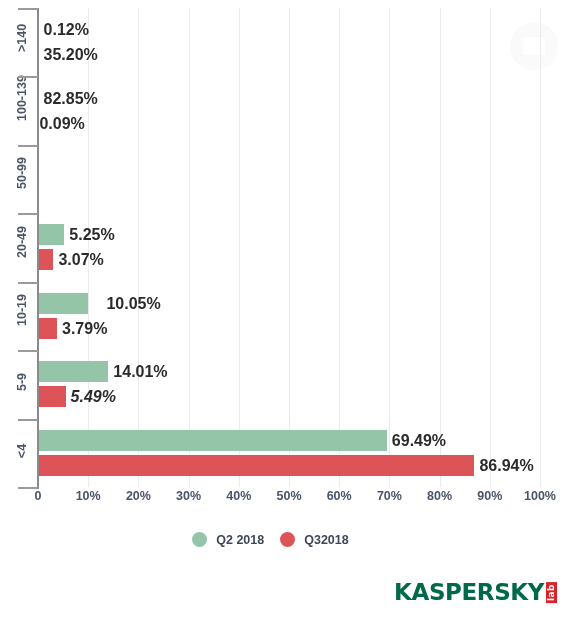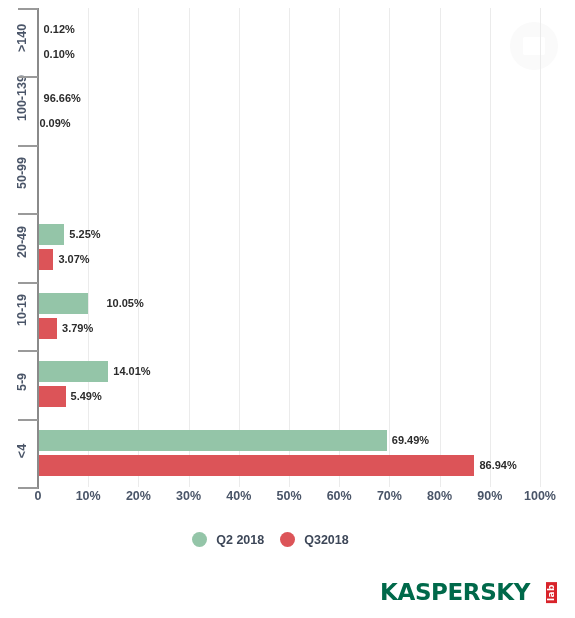--- a/index.html
+++ b/index.html
@@ -92,21 +92,21 @@
     position: absolute;
     left: 0;
     height: 21px;
     z-index: 2;
   }
   .bar.green { background: #94c5a8; }
   .bar.red   { background: #dc5458; }
 
   .bar-label {
     position: absolute;
-    font-size: 11px;
+    font-size: 16px;
     font-weight: bold;
     color: #2b2b2b;
     white-space: nowrap;
     line-height: 21px;
     height: 21px;
     z-index: 3;
   }
 
   
   .cat-label {
@@ -169,21 +169,21 @@
     white-space: nowrap;
   }
 
   
   .logo {
     position: absolute;
     right: 18px;
     bottom: 14px;
     display: flex;
     align-items: flex-end;
-    gap: 16px;
+    gap: 2px;
   }
   .logo-word {
     font-family: "DejaVu Sans", sans-serif;
     font-size: 23px;
     font-weight: bold;
     letter-spacing: -0.4px;
     color: #00694a;
     line-height: 1;
   }
   .logo-lab {
@@ -220,44 +220,44 @@
       <div class="gridline" style="left: 251px;"></div>
       <div class="gridline" style="left: 301.2px;"></div>
       <div class="gridline" style="left: 351.4px;"></div>
       <div class="gridline" style="left: 401.6px;"></div>
       <div class="gridline" style="left: 451.8px;"></div>
       <div class="gridline" style="left: 502px;"></div>
       <div class="cat-row" style="top: 0px; height: 68.4286px;">
         <div class="bar green" style="width: 0.6024px; top: 11.2143px; background: rgb(148, 197, 168);"></div>
         <div class="bar-label" style="left: 5.6024px; top: 11.2143px;">0.12%</div>
         <div class="bar red" style="width: 0.502px; top: 36.2143px; background: rgb(220, 84, 88);"></div>
-        <div class="bar-label" style="left: 5.502px; top: 36.2143px;">0.10%</div>
+        <div class="bar-label" style="left: 5.502px; top: 36.2143px;">35.20%</div>
       </div>
       <div class="cat-row" style="top: 68.4286px; height: 68.4286px;">
         <div class="bar green" style="width: 0.5522px; top: 11.2143px; background: rgb(148, 197, 168);"></div>
-        <div class="bar-label" style="left: 5.5522px; top: 11.2143px;">96.66%</div>
+        <div class="bar-label" style="left: 5.5522px; top: 11.2143px;">82.85%</div>
         <div class="bar-label" style="left: 1.4518px; top: 36.2143px;">0.09%</div>
       </div>
       <div class="cat-row" style="top: 205.286px; height: 68.4286px; text-align: right;">
         <div class="bar green" style="width: 26.355px; top: 11.2143px; background: rgb(148, 197, 168);"></div>
         <div class="bar-label" style="left: 31.355px; top: 11.2143px;">5.25%</div>
         <div class="bar red" style="width: 15.4114px; top: 36.2143px; background: rgb(220, 84, 88);"></div>
         <div class="bar-label" style="left: 20.4114px; top: 36.2143px;">3.07%</div>
       </div>
       <div class="cat-row" style="top: 273.714px; height: 68.4286px;">
         <div class="bar green" style="width: 50.451px; top: 11.2143px; background: rgb(148, 197, 168);"></div>
         <div class="bar-label" style="left: 55.451px; top: 11.2143px; margin-left: 13px;">10.05%</div>
         <div class="bar red" style="width: 19.0258px; top: 36.2143px; background: rgb(220, 84, 88);"></div>
         <div class="bar-label" style="left: 24.0258px; top: 36.2143px; text-align: right;">3.79%</div>
       </div>
       <div class="cat-row" style="top: 342.143px; height: 68.4286px;">
         <div class="bar green" style="width: 70.3302px; top: 11.2143px; background: rgb(148, 197, 168);"></div>
         <div class="bar-label" style="left: 75.3302px; top: 11.2143px;">14.01%</div>
         <div class="bar red" style="width: 27.5598px; top: 36.2143px; background: rgb(220, 84, 88);"></div>
-        <div class="bar-label" style="left: 32.5598px; top: 36.2143px;">5.49%</div>
+        <div class="bar-label" style="left: 32.5598px; top: 36.2143px; font-style: italic;">5.49%</div>
       </div>
       <div class="cat-row" style="top: 410.571px; height: 68.4286px;">
         <div class="bar green" style="width: 348.84px; top: 11.2143px; background: rgb(148, 197, 168);"></div>
         <div class="bar-label" style="left: 353.84px; top: 11.2143px;">69.49%</div>
         <div class="bar red" style="width: 436.439px; top: 36.2143px; background: rgb(220, 84, 88);"></div>
         <div class="bar-label" style="left: 441.439px; top: 36.2143px;">86.94%</div>
       </div>
     </div>
 
   <div class="x-axis" id="x-axis">

